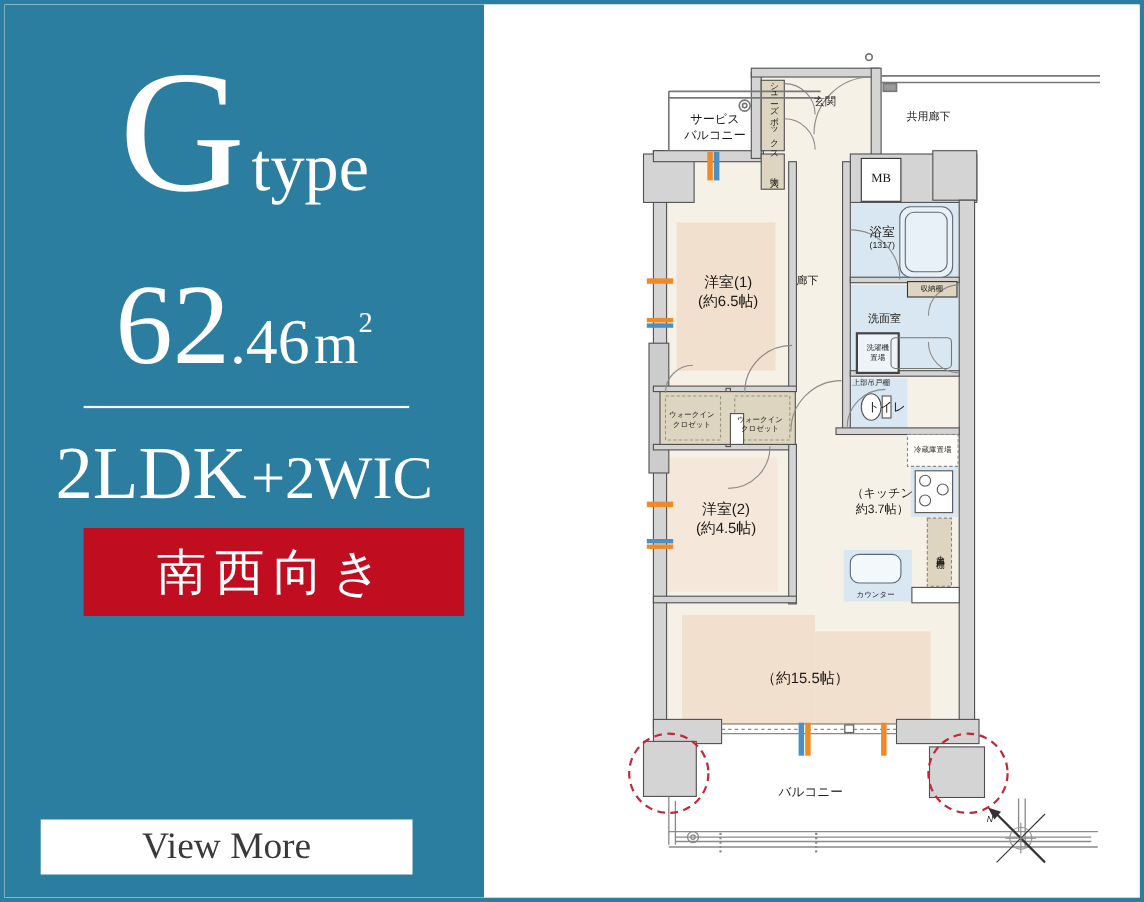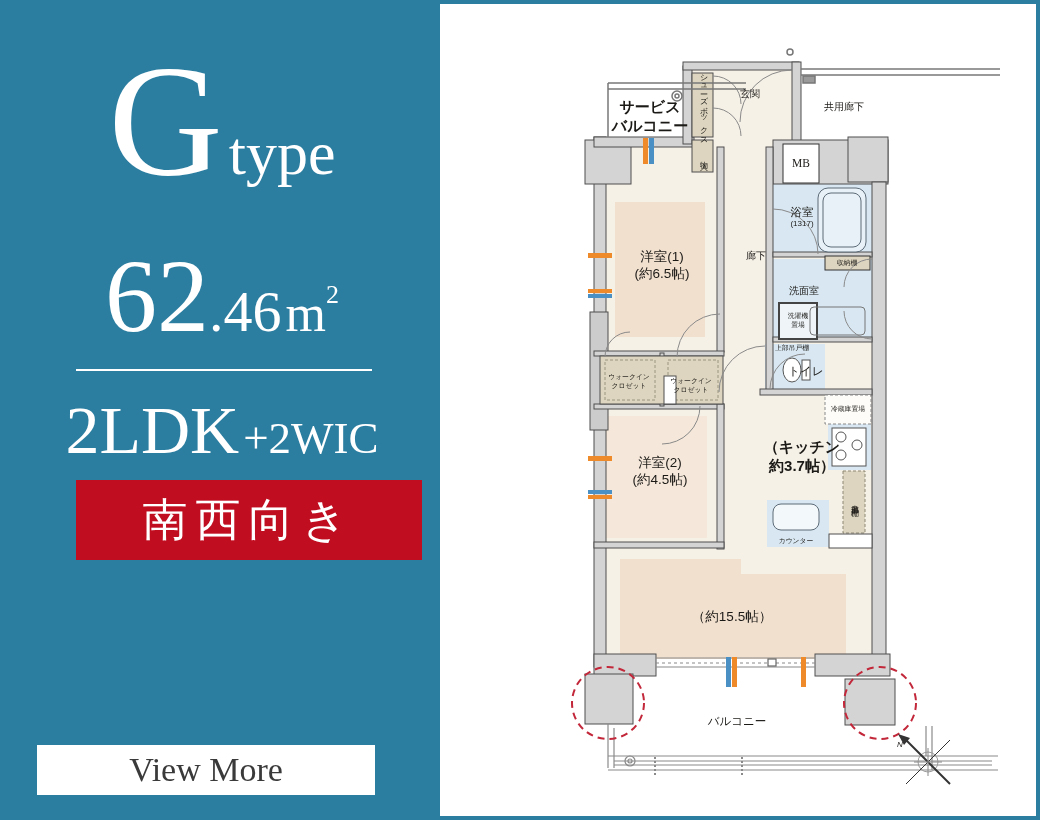--- a/index.html
+++ b/index.html
@@ -13,34 +13,34 @@
   #type-letter{font-size:158px;line-height:1;}
   #type-suffix{font-size:62px;line-height:1;margin-left:6px;}
   #area-row{top:240px;}
   #area-int{font-size:104px;line-height:1;}
   #area-dec{font-size:58px;line-height:1;}
   #area-unit{font-size:52px;line-height:1;margin-left:4px;}
   #area-sup{font-size:26px;vertical-align:28px;}
   #divider{position:absolute;left:72px;top:365px;width:296px;height:2px;background:#ffffff;}
   #layout-row{top:392px;}
   #layout-main{font-size:68px;line-height:1;}
-  #layout-plus{font-size:45px;line-height:1;margin-left:4px;}
+  #layout-plus{font-size:55px;line-height:1;margin-left:4px;}
   #direction-badge{position:absolute;left:72px;top:476px;width:346px;height:80px;background:#c00d20;
                    display:flex;align-items:center;justify-content:center;font-size:45px;letter-spacing:8px;}
   #view-more-btn{position:absolute;left:33px;top:741px;width:338px;height:50px;background:#ffffff;border:none;
                  color:#3a3a3a;font-size:34px;font-family:"Liberation Serif","DejaVu Serif",serif;
                  display:flex;align-items:center;justify-content:center;cursor:pointer;}
   
   #plan-area{position:absolute;left:436px;top:0;width:600px;height:812px;background:#ffffff;}
   #plan-svg{position:absolute;left:0;top:0;}
   .plabel{position:absolute;transform:translate(-50%,-50%);text-align:center;color:#1c1a17;
           white-space:nowrap;line-height:1.25;}
   .plabel span{display:block;}
   .v{writing-mode:vertical-rl;text-orientation:upright;letter-spacing:1px;}
-  .s14{font-size:13.5px;} .s13{font-size:10px;} .s12{font-size:11.5px;} .s11{font-size:15px;font-weight:bold;}
+  .s14{font-size:13.5px;} .s13{font-size:10px;} .s12{font-size:11.5px;} .s11{font-size:11px;}
   .s8{font-size:8px;} .s7{font-size:8px;transform:translate(-50%,-50%) scale(.85);}
 </style>
 </head>
 <body>
 
 <div id="stage">
 
   <div id="left-panel">
     <div class="center-row" id="type-row">
       <span id="type-letter">G</span>
@@ -215,21 +215,21 @@
     </div>
     <div class="plabel s13" style="left:310px;top:90px;">玄関</div>
     <div class="plabel s13" style="left:404px;top:103px;">共用廊下</div>
     <div class="plabel s12" style="left:361px;top:159px;font-family:'Liberation Serif',serif;">MB</div>
     <div class="plabel s8 v" style="left:263px;top:101px;">シューズボックス</div>
     <div class="plabel s8 v" style="left:263px;top:152px;">物入</div>
     <div class="plabel s14" style="left:222px;top:262px;">
       <span>洋室(1)</span>
       <span>(約6.5帖)</span>
     </div>
-    <div class="plabel s13" style="left:316px;top:252px;text-align:right;">廊下</div>
+    <div class="plabel s13" style="left:294px;top:252px;text-align:right;">廊下</div>
     <div class="plabel s12" style="left:362px;top:213px;">
       <span>浴室</span>
       <span style="font-size:8px;">(1317)</span>
     </div>
     <div class="plabel s13" style="left:364px;top:287px;">洗面室</div>
     <div class="plabel s7" style="left:407px;top:259px;">収納棚</div>
     <div class="plabel s7" style="left:358px;top:317px;">
       <span>洗濯機</span>
       <span>置場</span>
     </div>

